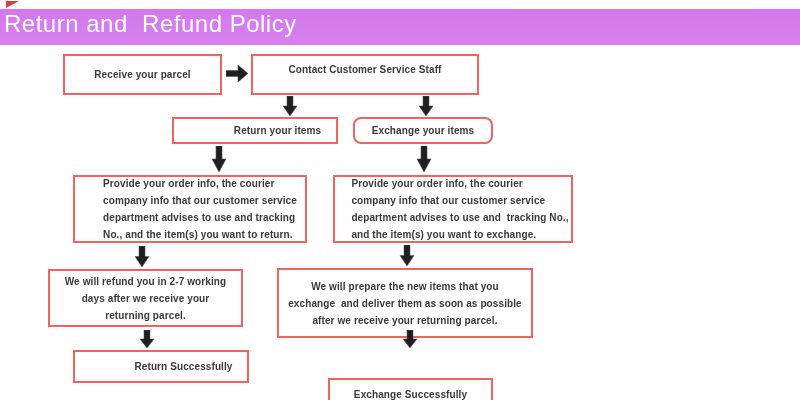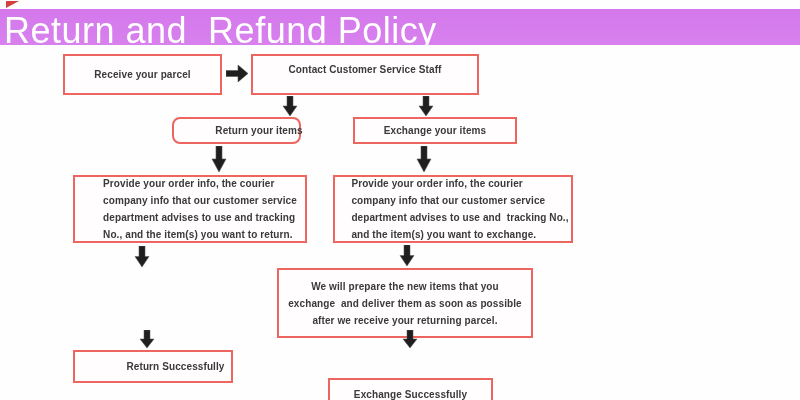--- a/index.html
+++ b/index.html
@@ -7,21 +7,21 @@
     position:relative;width:800px;height:400px;background:#fefefe;overflow:hidden;
     font-family:"Liberation Sans",sans-serif;
   }
   
   #title-bar{
     position:absolute;left:0;top:9px;width:800px;height:36px;
     background:linear-gradient(#d478ec,#d881ee);
   }
   #title-text{
     position:absolute;left:4px;top:1px;
-    color:#ffffff;font-size:36px;letter-spacing:.5px;white-space:pre;font-weight:400;
+    color:#ffffff;font-size:24px;letter-spacing:.5px;white-space:pre;font-weight:400;
   }
   #corner-mark{
     position:absolute;left:6px;top:1px;width:0;height:0;
     border-top:7px solid rgba(205,30,30,.85);border-right:13px solid transparent;
   }
   
   .fbox{
     position:absolute;box-sizing:border-box;background:#fffdfd;
     border:2px solid #ec655f;border-radius:0;
     color:#3a3a3a;font-size:10px;font-weight:bold;letter-spacing:.1px;
@@ -66,24 +66,24 @@
     <svg viewBox="0 0 16 26" preserveAspectRatio="none">
         <polygon points="5,0 11,0 11,13 15,13 8,26 1,13 5,13"></polygon>
       </svg>
   </div>
   <div class="arrow" style="left:418px;top:96px;width:16px;height:20px;">
     <svg viewBox="0 0 16 26" preserveAspectRatio="none">
         <polygon points="5,0 11,0 11,13 15,13 8,26 1,13 5,13"></polygon>
       </svg>
   </div>
 
-  <div class="fbox" style="left:172px;top:117px;width:129px;height:27px;border-radius:8px;padding-left:45px;">
+  <div class="fbox" style="left:172px;top:117px;width:166px;height:27px;border-radius:0;padding-left:45px;">
     <span class="txt">Return your items</span>
   </div>
-  <div class="fbox" style="left:353px;top:117px;width:164px;height:27px;border-radius:0;">
+  <div class="fbox" style="left:353px;top:117px;width:140px;height:27px;border-radius:8px;">
     <span class="txt">Exchange your items</span>
   </div>
 
   <div class="arrow" style="left:211px;top:146px;width:16px;height:26px;">
     <svg viewBox="0 0 16 26" preserveAspectRatio="none">
         <polygon points="5,0 11,0 11,13 15,13 8,26 1,13 5,13"></polygon>
       </svg>
   </div>
   <div class="arrow" style="left:416px;top:146px;width:16px;height:26px;">
     <svg viewBox="0 0 16 26" preserveAspectRatio="none">
@@ -108,37 +108,42 @@
     <svg viewBox="0 0 16 26" preserveAspectRatio="none">
         <polygon points="5,0 11,0 11,13 15,13 8,26 1,13 5,13"></polygon>
       </svg>
   </div>
   <div class="arrow" style="left:399px;top:245px;width:16px;height:21px;">
     <svg viewBox="0 0 16 26" preserveAspectRatio="none">
         <polygon points="5,0 11,0 11,13 15,13 8,26 1,13 5,13"></polygon>
       </svg>
   </div>
 
+  <div class="fbox" style="left:48px;top:269px;width:195px;height:58px;">
+    <span class="txt">We will refund you in 2-7 working
+days after we receive your
+returning parcel.</span>
+  </div>
   <div class="fbox" style="left:277px;top:268px;width:256px;height:70px;">
     <span class="txt">We will prepare the new items that you
 exchange  and deliver them as soon as possible
 after we receive your returning parcel.</span>
   </div>
 
   <div class="arrow" style="left:139px;top:330px;width:16px;height:18px;">
     <svg viewBox="0 0 16 26" preserveAspectRatio="none">
         <polygon points="5,0 11,0 11,13 15,13 8,26 1,13 5,13"></polygon>
       </svg>
   </div>
   <div class="arrow" style="left:402px;top:330px;width:16px;height:18px;">
     <svg viewBox="0 0 16 26" preserveAspectRatio="none">
         <polygon points="5,0 11,0 11,13 15,13 8,26 1,13 5,13"></polygon>
       </svg>
   </div>
 
-  <div class="fbox" style="left:73px;top:350px;width:160px;height:33px;padding-left:45px;">
+  <div class="fbox" style="left:73px;top:350px;width:176px;height:33px;padding-left:45px;">
     <span class="txt">Return Successfully</span>
   </div>
   <div class="fbox" style="left:328px;top:350px;width:165px;height:33px;margin-top:28px;">
     <span class="txt">Exchange Successfully</span>
   </div>
 
 </div>
 
 </body></html>

